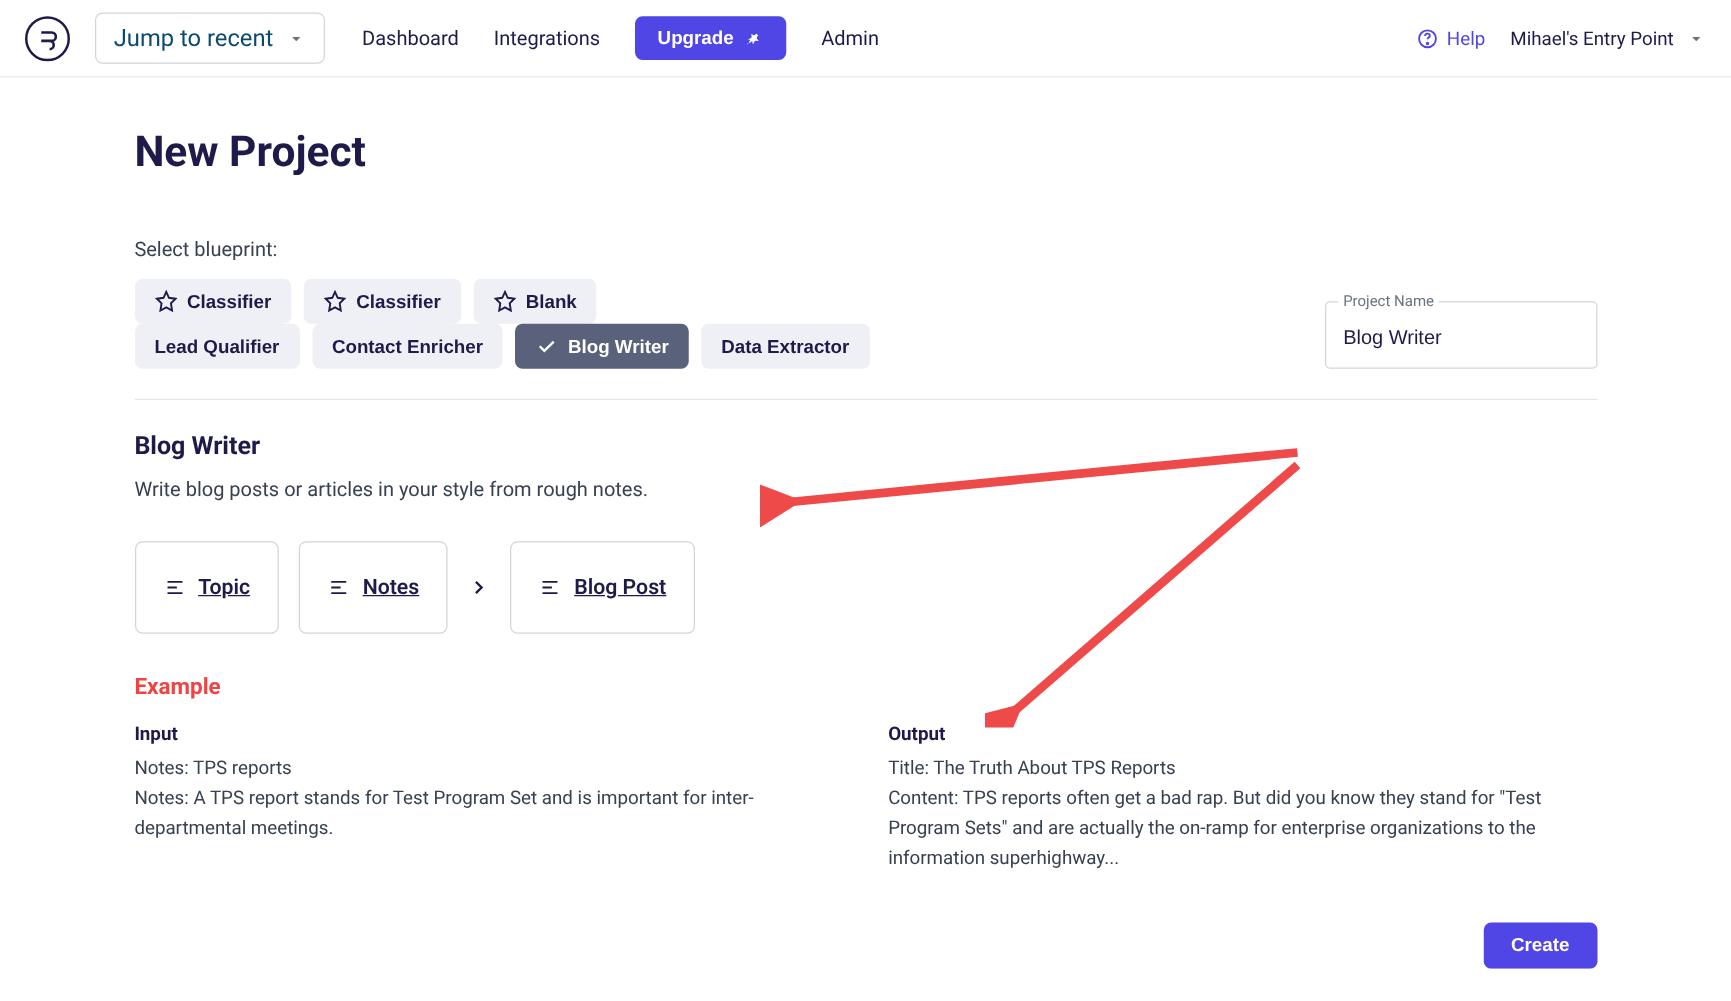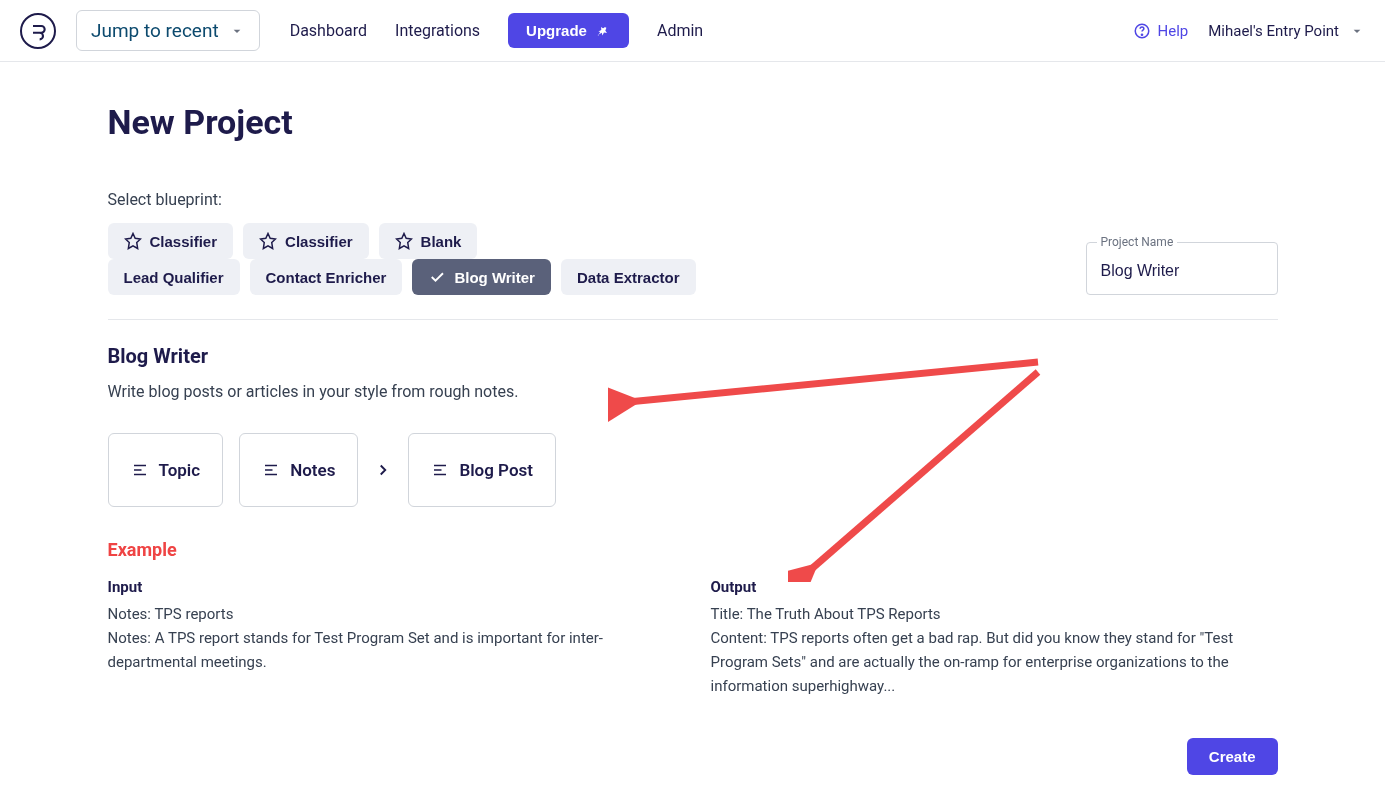--- a/index.html
+++ b/index.html
@@ -18,30 +18,30 @@
 .content { max-width: 1210px; margin: 0 auto; padding: 40px 20px; position: relative; }
 .page-title { font-size: 34px; font-weight: 700; color: #1e1b4b; margin-bottom: 48px; }
 .top-row { display: flex; justify-content: space-between; align-items: flex-end; margin-bottom: 24px; }
 
 .select-label { font-size: 16px; color: #374151; margin-bottom: 14px; }
 .chips-row { display: flex; flex-wrap: wrap; gap: 10px; }
 .chip { display: inline-flex; align-items: center; gap: 8px; padding: 9px 16px; background: #eef0f5; border-radius: 6px; font-size: 15px; font-weight: 600; color: #1e1b4b; cursor: pointer; border: none; }
 .chip.selected { background: #5a617a; color: #fff; }
 .chips-row:first-of-type { margin-bottom: 10px; }
 
-.project-name-box { position: relative; border: 1px solid #d1d5db; border-radius: 4px; padding: 18px 14px 14px 14px; width: 192px; text-decoration: underline; }
+.project-name-box { position: relative; border: 1px solid #d1d5db; border-radius: 4px; padding: 18px 14px 14px 14px; width: 218px; text-decoration: underline; }
 .project-name-label { position: absolute; top: -8px; left: 10px; background: #fff; padding: 0 4px; font-size: 12px; color: #6b7280; }
 .project-name-input { border: none; outline: none; font-size: 16px; width: 100%; color: #1e1b4b; }
 
 .divider { border: none; border-top: 1px solid #e5e7eb; margin: 24px 0; }
 
 .section-title { font-size: 20px; font-weight: 700; color: #1e1b4b; margin-bottom: 14px; }
 .section-desc { font-size: 16px; color: #374151; margin-bottom: 32px; }
 
-.io-row { display: flex; align-items: center; gap: 16px; margin-bottom: 32px; }
+.io-row { display: flex; align-items: center; gap: 16px; margin-bottom: 32px; text-decoration: underline; }
 .io-card { border: 1px solid #d1d5db; border-radius: 6px; padding: 26px 22px; display: flex; align-items: center; gap: 10px; font-size: 17px; font-weight: 600; color: #1e1b4b; }
 .chevron { font-size: 16px; color: #1e1b4b; }
 
 .example-title { font-size: 18px; font-weight: 700; color: #ef4444; margin-bottom: 18px; }
 .example-cols { display: flex; gap: 36px; }
 .example-col { flex: 1; }
 .col-header { font-weight: 700; font-size: 15px; margin-bottom: 6px; color: #1e1b4b; }
 .col-text { font-size: 15px; line-height: 1.6; color: #374151; }
 
 .create-btn { background: #4f46e5; color: #fff; padding: 10px 22px; border-radius: 6px; font-weight: 600; font-size: 15px; border: none; cursor: pointer; float: right; margin-top: 40px; }

